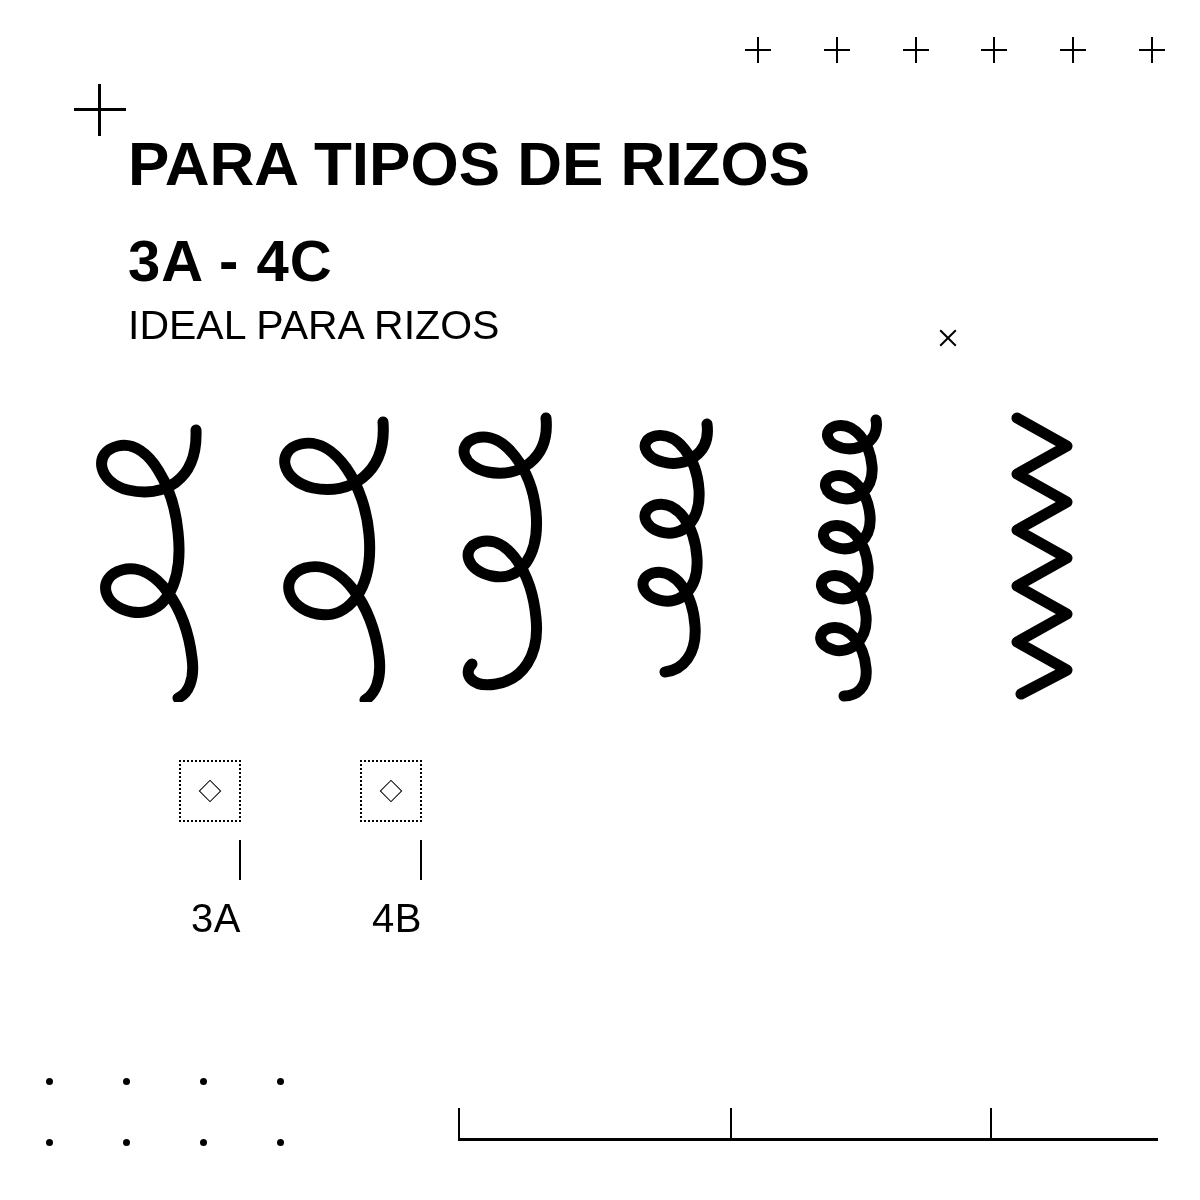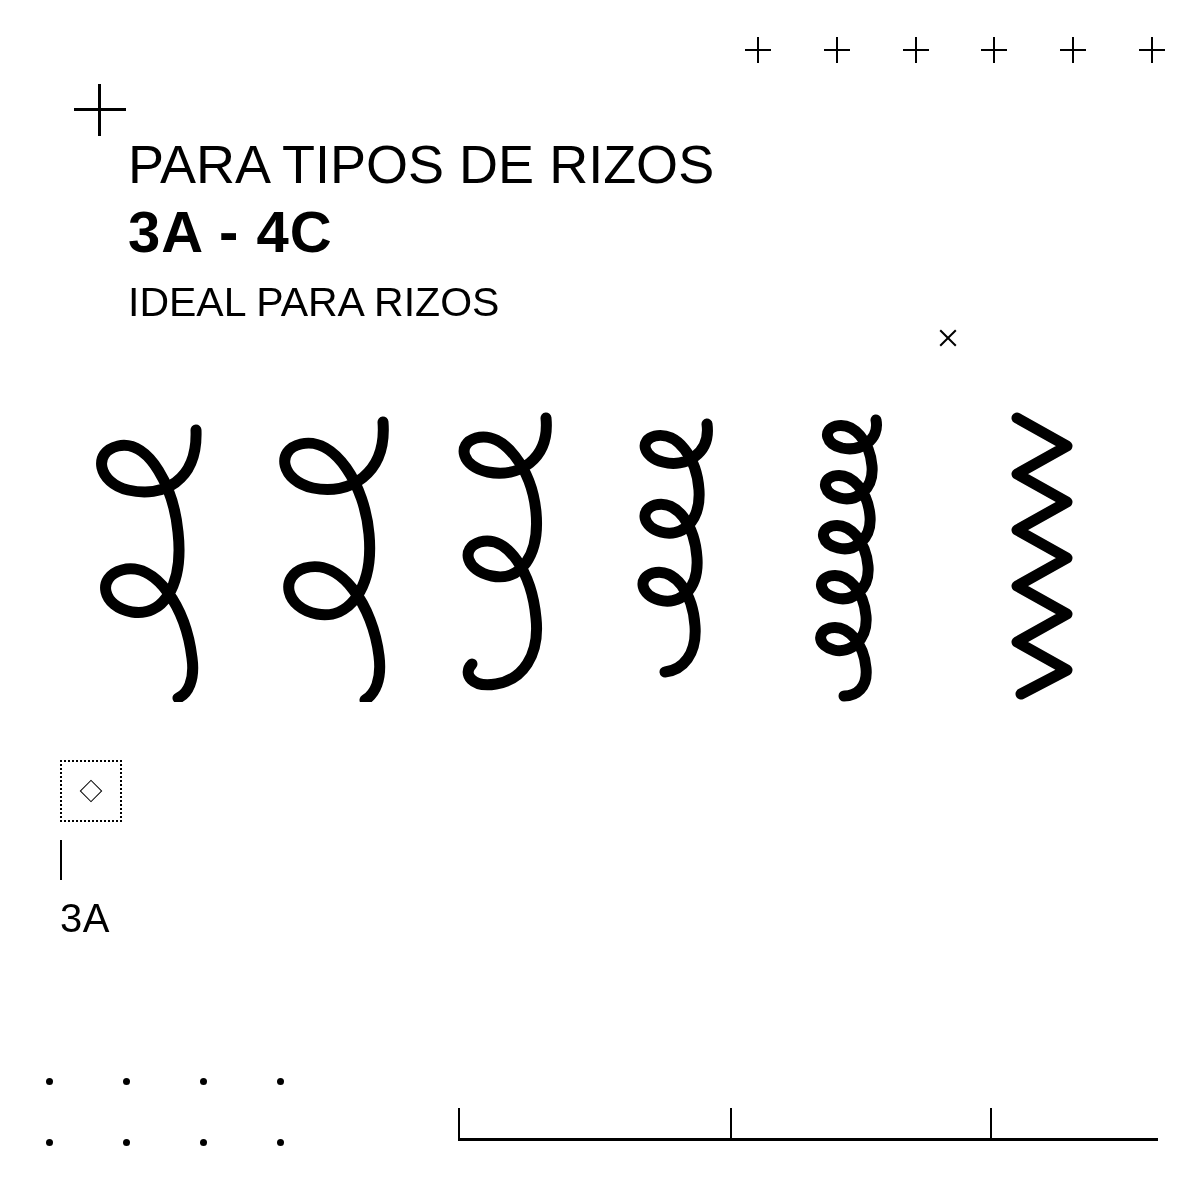--- a/index.html
+++ b/index.html
@@ -82,34 +82,35 @@
   .x-mark span:last-child  { transform: rotate(-45deg); }
 
   
   .heading {
     position: absolute;
     left: 128px;
     top: 132px;
     width: 900px;
   }
   .title-main {
-    font-size: 54px;
+    font-size: 62px;
     line-height: 64px;
     letter-spacing: 0px;
-    font-weight: 400;
+    font-weight: 700;
     white-space: nowrap;
   }
   .title-range {
     font-size: 58px;
     line-height: 72px;
     font-weight: 700;
     letter-spacing: 1px;
+    margin-top: 29px;
   }
   .subtitle {
-    margin-top: 10px;
+    margin-top: 4px;
     font-size: 41px;
     line-height: 48px;
     font-weight: 400;
     letter-spacing: 0px;
   }
   .subtitle .line { display: block; white-space: nowrap; }
 
   
   .curls {
     position: absolute;
@@ -133,21 +134,21 @@
     position: absolute;
     left: 60px;
     top: 760px;
     width: 1090px;
     display: flex;
   }
   .marker-cell {
     width: 181px;
     display: flex;
     flex-direction: column;
-    align-items: flex-start;
+    align-items: flex-end;
   }
   .dotted-box {
     width: 62px;
     height: 62px;
     border: 2px dotted #000;
     display: flex;
     align-items: center;
     justify-content: center;
     box-sizing: border-box;
   }
@@ -288,20 +289,27 @@
     <div class="dotted-box">
       <div class="diamond"></div>
     </div>
     <div class="tick"></div>
     <div class="curl-label">3A</div>
   </div>
 
 
 
 
+  <div class="marker-cell">
+    <div class="dotted-box">
+      <div class="diamond"></div>
+    </div>
+    <div class="tick"></div>
+    <div class="curl-label">4B</div>
+  </div>
 
 
 </div>
 
 <div class="dot-grid">
   <div class="dot-row">
     <span class="dot"></span>
     <span class="dot"></span>
     <span class="dot"></span>
     <span class="dot"></span>

